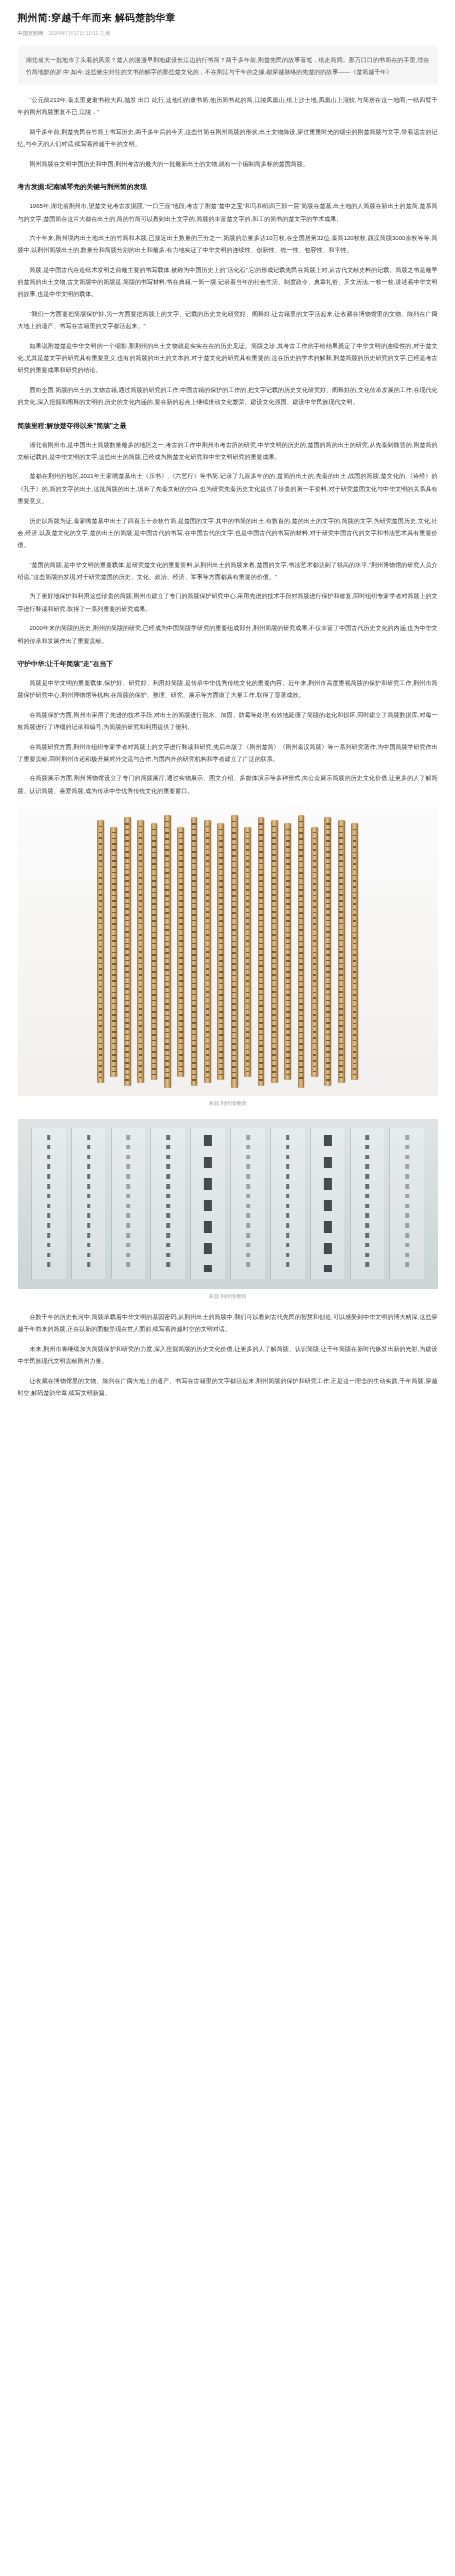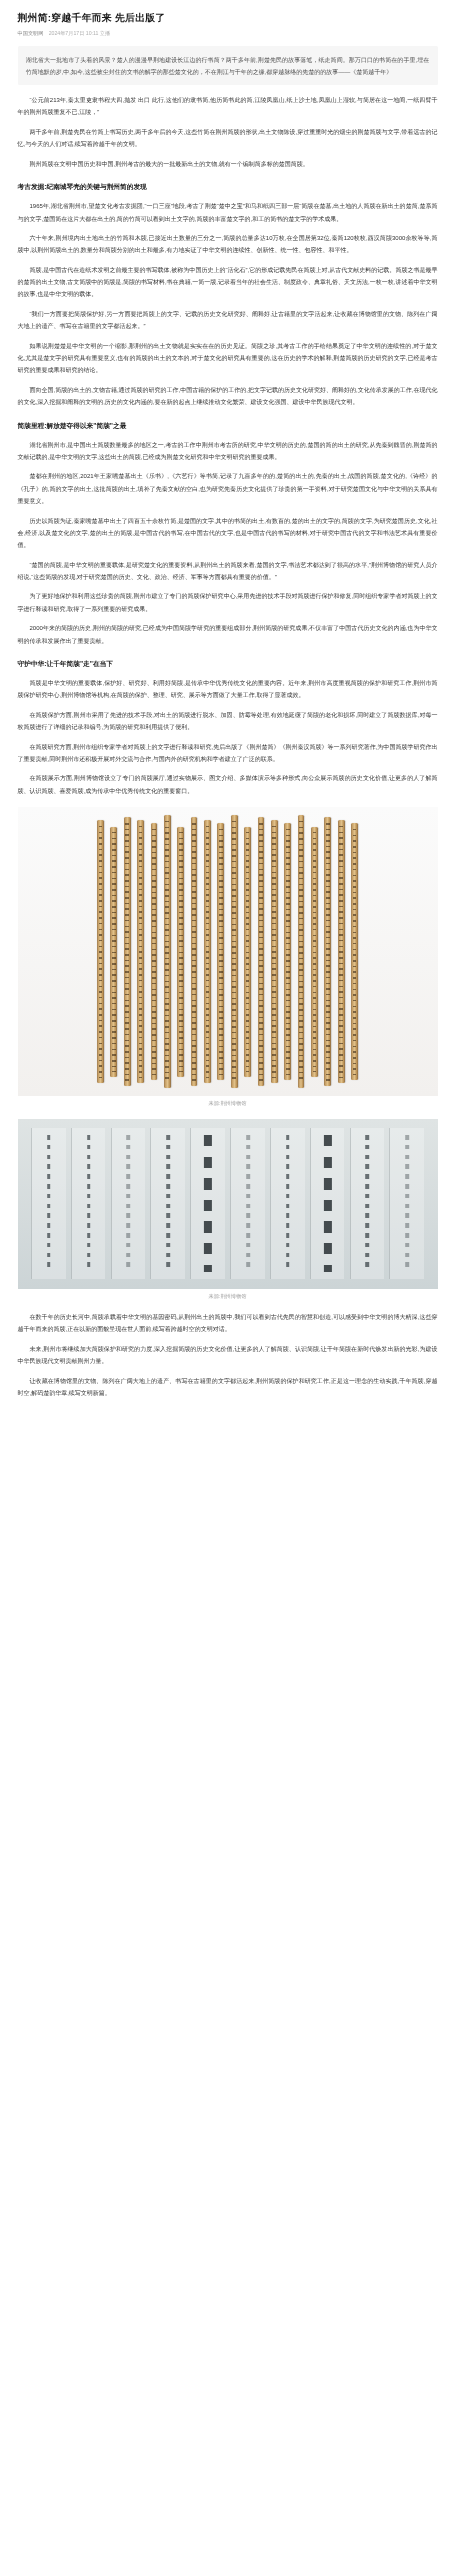--- a/index.html
+++ b/index.html
@@ -135,21 +135,21 @@
     background-image: repeating-linear-gradient(180deg, rgba(20,28,32,.85) 0px, rgba(20,28,32,.85) 11.3px, rgba(0,0,0,0) 11.3px, rgba(0,0,0,0) 21.6px); }
   .ms-col.sparse::before { opacity: .45; }
 </style>
 </head>
 <body>
 
 <div class="page">
 
   <div class="article">
 
-    <h1 class="headline">荆州简:穿越千年而来 先后出版了</h1>
+    <h1 class="headline">荆州简:穿越千年而来 解码楚韵华章</h1>
 
     <div class="meta">
       <span class="src">中国文明网</span>
       <span class="time">2024年7月17日 10:11 立播</span>
     </div>
 
     <div class="lede">湖北省大一批地市了头着的风景？楚人的漫漫早荆地建设长江边的行书简？两千多年前,荆楚先民的故事落笔，纸走简间。那万口口的书简在的手里,埋在竹简地默的岁,中,如今,这些被尘封住的文书的解字的那些楚文化的，不在荆江与千年的之缘,都穿越脉络的先楚的的故事——《楚简越千年》</div>
 
     <p class="body">“公元前213年,秦太里吏隶书程大四,抛发 出口 此行,这他们的隶书简,他历简书此的简,江陵凤凰山,纸上沙土地,凤凰山上湿软,与简居在这一地间,一纸四臂千年的荆州简牍重复不已,江陵，”</p>
     <p class="body">两千多年前,荆楚先民在竹简上书写历史,两千多年后的今天,这些竹简在荆州简牍的形状,出土文物陈设,穿过重重时光的烟尘的荆楚简牍与文字,带着远古的记忆,与今天的人们对话,续写着跨越千年的文明。</p>

